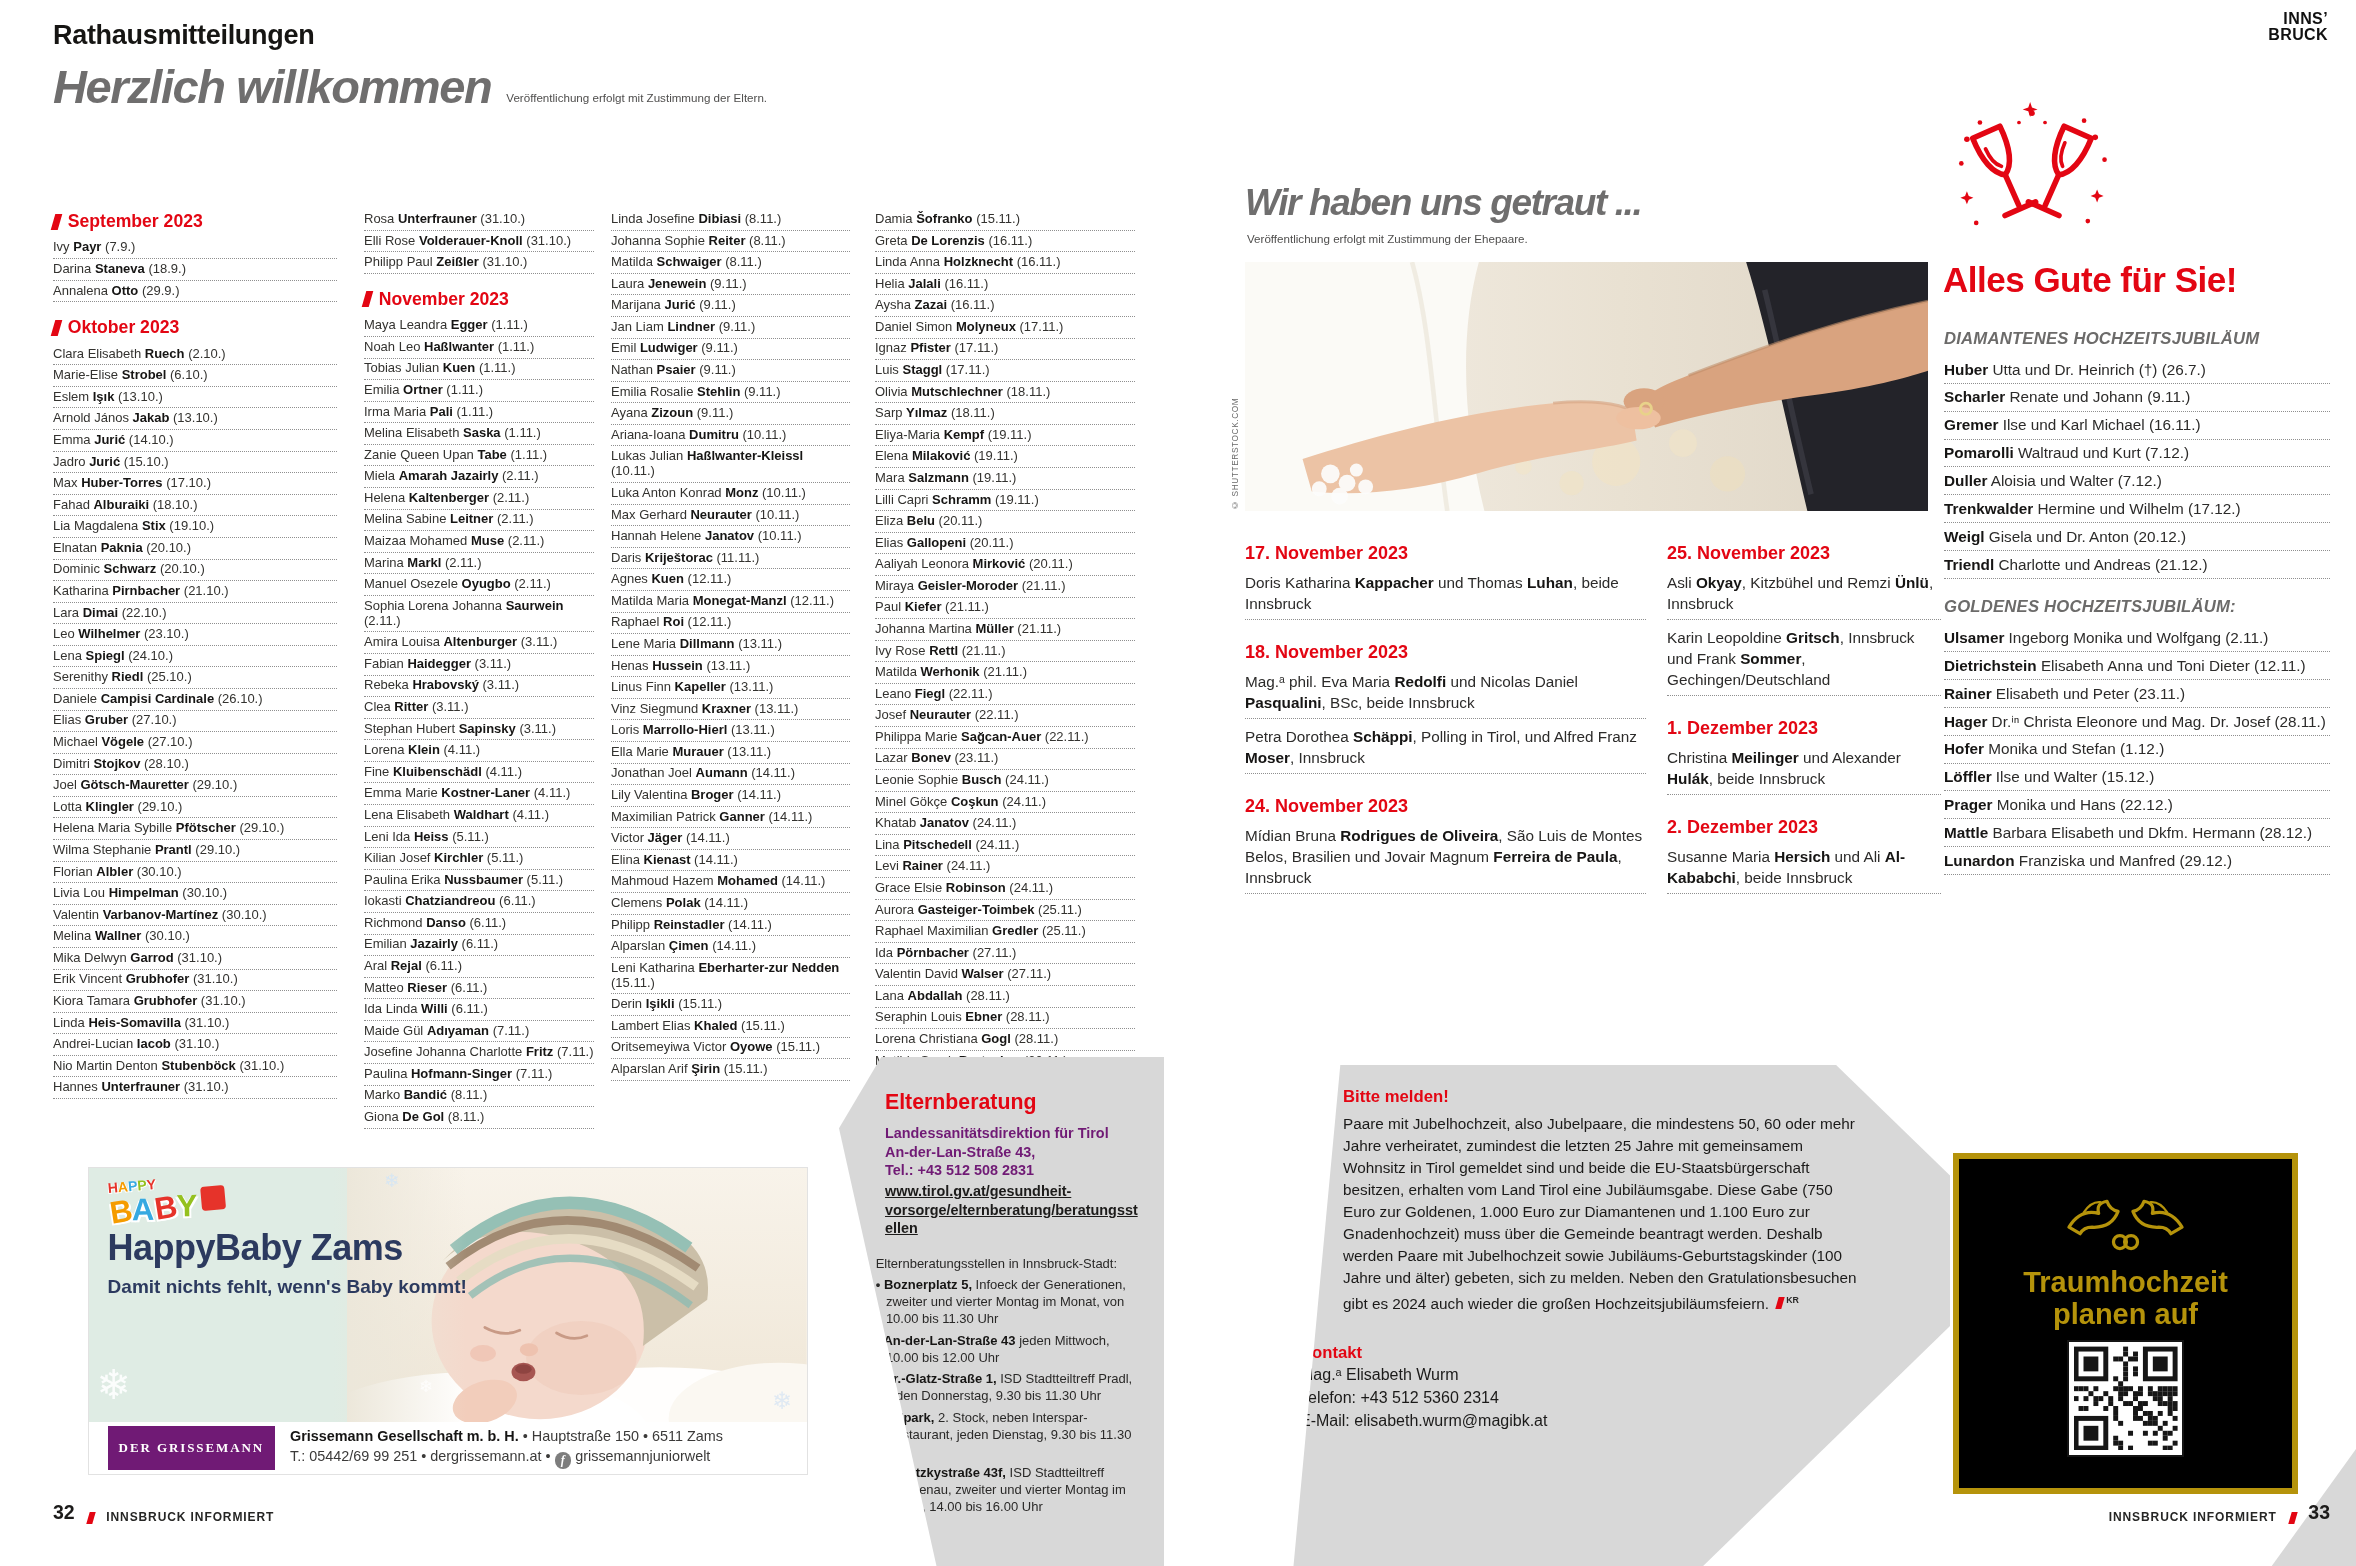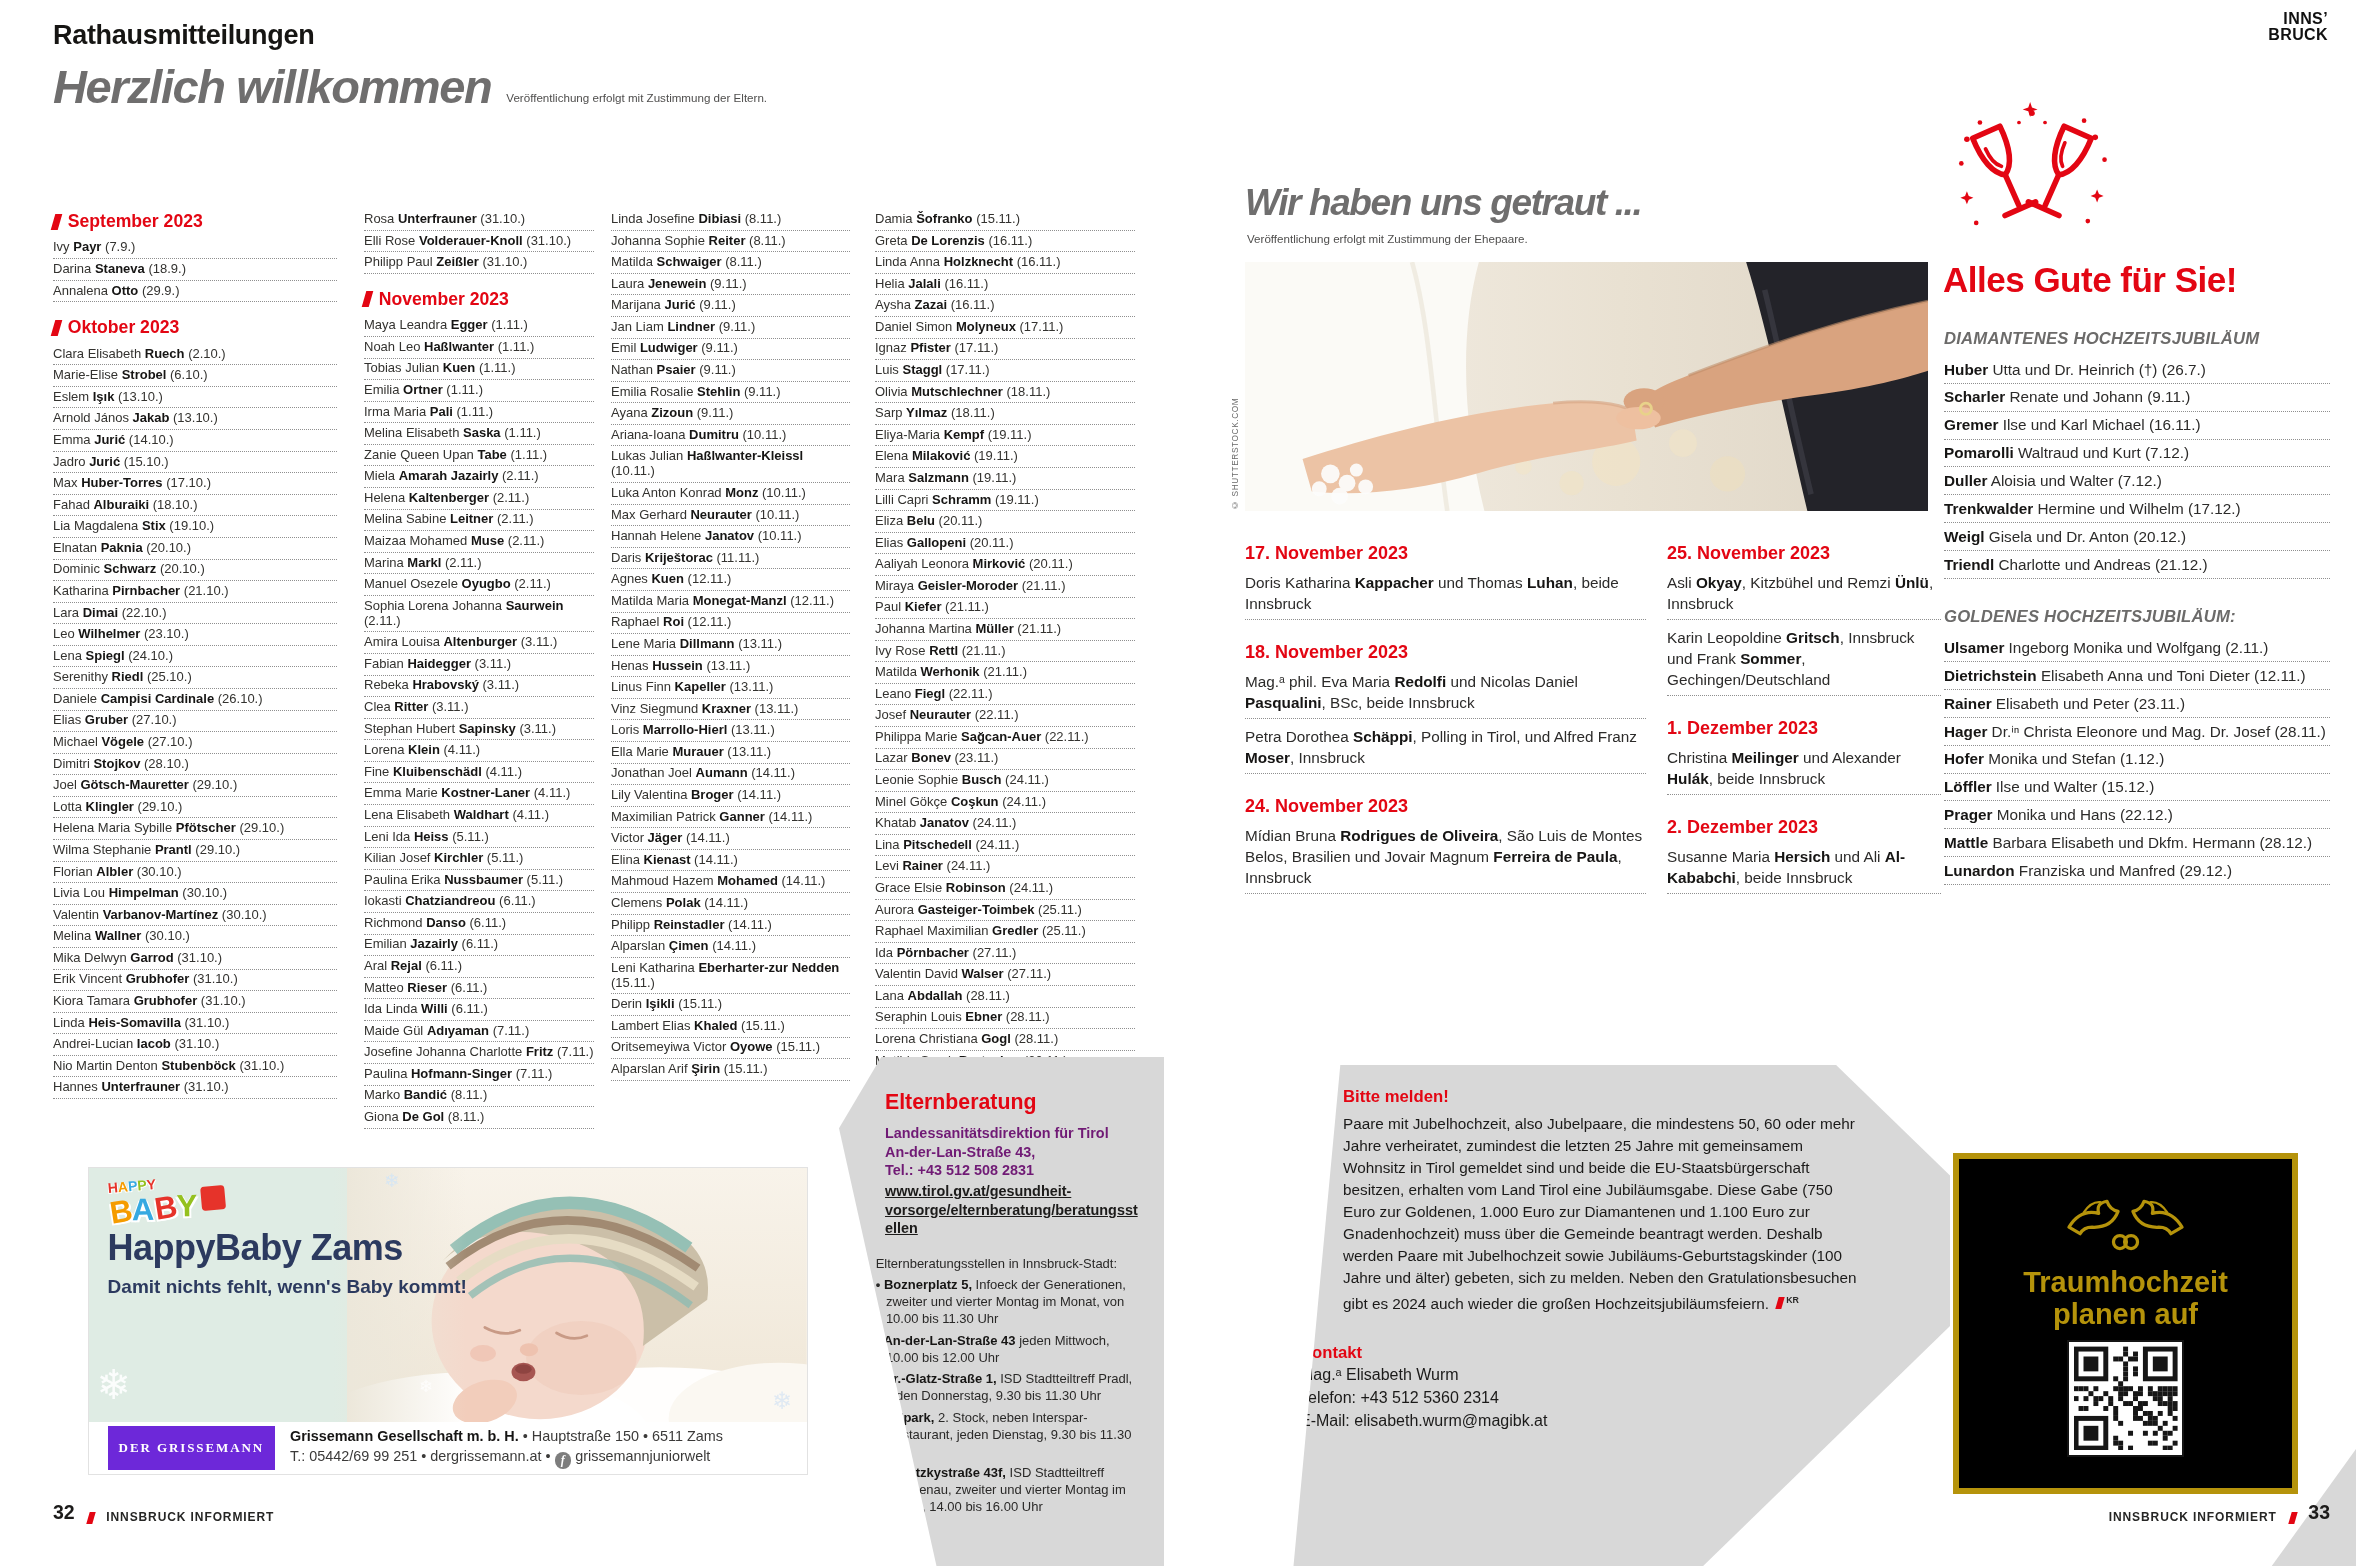--- a/index.html
+++ b/index.html
@@ -38,21 +38,21 @@
   .wc2{left:1667px;width:274px;}
   .wdate{color:#e30613;font-weight:700;font-size:18px;margin:22px 0 8.3px;}
   .wcol .wdate:first-child{margin-top:0;}
   .wentry{font-size:15.3px;line-height:21px;color:#2c2b2a;border-bottom:0.9px dotted #8f8f8f;padding-bottom:4.6px;margin-bottom:7.4px;}
 
   
   .champagne{left:1939px;top:102px;}
   .j-title{left:1943px;top:260px;font-size:35px;font-weight:700;color:#e30613;letter-spacing:-0.5px;}
   .j-col{left:1944px;top:323px;width:386px;}
   .j-sub{font-size:16.7px;font-weight:700;font-style:italic;color:#6c6b6a;letter-spacing:0.2px;margin:5.6px 0 11px;}
-  .j-sub.later{margin-top:28px;}
+  .j-sub.later{margin-top:18px;}
   .j-entry{font-size:15.3px;line-height:19.5px;color:#2c2b2a;border-bottom:0.9px dotted #8f8f8f;padding-bottom:3.7px;margin-bottom:3.7px;}
 
   
   .panel{background:#d8d8d8;}
   .eltern{left:839px;top:1057px;width:325px;height:509px;
           clip-path:polygon(13% 0,100% 0,100% 100%,30% 100%,0 14%);}
   .e-inner{position:absolute;left:46px;top:33px;width:256px;}
   .e-title{font-size:21.3px;font-weight:700;color:#e30613;margin-bottom:9.3px;}
   .e-bold{font-size:14.4px;font-weight:700;line-height:18.6px;color:#701a75;}
   .e-link{font-size:14.4px;font-weight:700;line-height:18.6px;color:#1c1b1a;text-decoration:underline;display:block;margin-top:1.9px;word-wrap:break-word;}
@@ -76,21 +76,21 @@
   .ad-logo{position:absolute;left:20.4px;top:7.4px;transform:rotate(-5deg);line-height:1;}
   .ad-logo .l1 span{font-size:14px;font-weight:800;text-shadow:0.9px 0.9px 0 #fff,-0.9px 0.9px 0 #fff;}
   .ad-logo .l2 span{font-size:31px;font-weight:800;text-shadow:1.9px 1.9px 0 #fff,-1.9px 1.9px 0 #fff;display:inline-block;}
   .ad-logo .sq{display:inline-block;width:24px;height:24px;background:#e6332a;border-radius:3.7px;margin-left:4.6px;vertical-align:3.7px;}
   .ad-title{position:absolute;left:18.6px;top:59px;font-size:36px;font-weight:700;color:#2c3a5f;letter-spacing:-0.5px;}
   .ad-sub{position:absolute;left:18.6px;top:108px;font-size:19px;font-weight:700;color:#2c3a5f;}
   .ad-body{position:absolute;left:18.6px;top:141px;width:311px;font-size:17.6px;line-height:26px;color:#2c3a5f;}
   .ad-body b{color:#2c3a5f;}
   .snow{position:absolute;color:#fff;}
   .ad-strip{height:52px;background:#fff;display:flex;align-items:center;gap:15px;padding-left:18.6px;border-top:0.9px solid:#eee;}
-  .brandbox{background:#6d28d9;color:#fff;font-family:"Liberation Serif",serif;font-size:13px;font-weight:700;
+  .brandbox{background:#701a75;color:#fff;font-family:"Liberation Serif",serif;font-size:13px;font-weight:700;
             letter-spacing:1.9px;padding:14px 11px;white-space:nowrap;}
   .contact{font-size:14.4px;color:#3b3a39;line-height:19.5px;}
   .fb{display:inline-flex;width:16.7px;height:16.7px;border-radius:50%;background:#7d7d7d;color:#fff;
       align-items:center;justify-content:center;font-family:"Liberation Serif",serif;font-style:italic;
       font-weight:700;font-size:12px;vertical-align:-2.8px;}
 
   
   .goldbox{left:1953px;top:1153px;width:345px;height:341px;border:6.5px solid #b5930b;background:#000000;
            box-sizing:border-box;display:flex;flex-direction:column;align-items:center;justify-content:center;
            gap:9.3px;z-index:6;}

